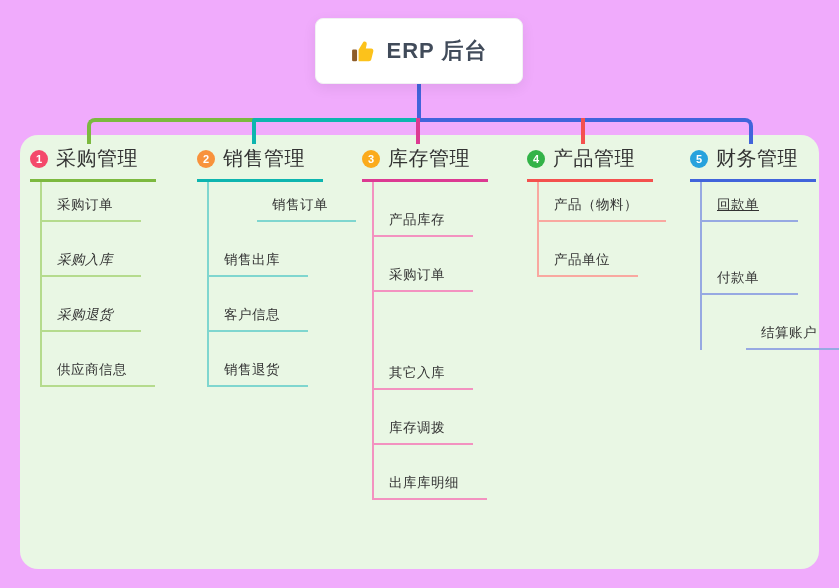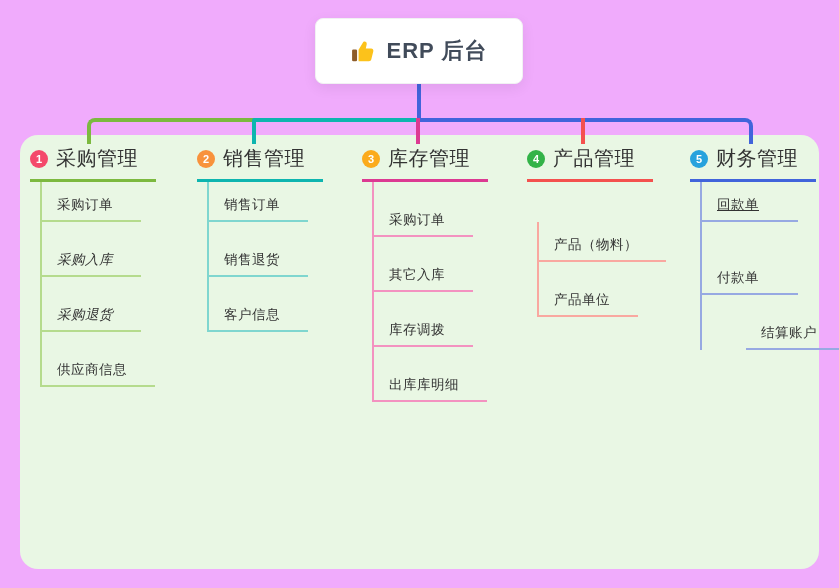--- a/index.html
+++ b/index.html
@@ -64,43 +64,45 @@
           <div class="child" style="border-bottom-color: rgb(181, 219, 141); font-style: italic;">采购退货</div>
           <div class="child" style="border-bottom-color: rgb(181, 219, 141);">供应商信息</div>
         </div>
       </div>
       <div class="branch" style="left: 197px;">
         <div class="branch-header" style="border-bottom-color: rgb(14, 181, 175);">
           <span class="badge" style="background: rgb(248, 146, 60);">2</span>
           <span class="branch-label">销售管理</span>
         </div>
         <div class="children" style="border-left-color: rgb(127, 214, 207);">
-          <div class="child first" style="border-bottom-color: rgb(127, 214, 207);">销售订单</div>
+          <div class="child first" style="border-bottom-color: rgb(127, 214, 207); margin-left: 48px;">销售订单</div>
+          <div class="child" style="border-bottom-color: rgb(127, 214, 207);">销售出库</div>
+          <div class="child" style="border-bottom-color: rgb(127, 214, 207);">客户信息</div>
           <div class="child" style="border-bottom-color: rgb(127, 214, 207);">销售退货</div>
-          <div class="child" style="border-bottom-color: rgb(127, 214, 207);">客户信息</div>
         </div>
       </div>
       <div class="branch" style="left: 362px;">
         <div class="branch-header" style="border-bottom-color: rgb(220, 58, 146);">
           <span class="badge" style="background: rgb(251, 171, 28);">3</span>
           <span class="branch-label">库存管理</span>
         </div>
         <div class="children" style="border-left-color: rgb(243, 146, 192);">
+          <div class="child" style="border-bottom-color: rgb(243, 146, 192);">产品库存</div>
           <div class="child" style="border-bottom-color: rgb(243, 146, 192);">采购订单</div>
-          <div class="child" style="border-bottom-color: rgb(243, 146, 192);">其它入库</div>
+          <div class="child" style="border-bottom-color: rgb(243, 146, 192); margin-top: 43px;">其它入库</div>
           <div class="child" style="border-bottom-color: rgb(243, 146, 192);">库存调拨</div>
           <div class="child" style="border-bottom-color: rgb(243, 146, 192);">出库库明细</div>
         </div>
       </div>
       <div class="branch" style="left: 527px;">
         <div class="branch-header" style="border-bottom-color: rgb(244, 81, 78);">
           <span class="badge" style="background: rgb(51, 179, 72);">4</span>
           <span class="branch-label">产品管理</span>
         </div>
-        <div class="children" style="border-left-color: rgb(249, 168, 160); margin-top: 40px;">
+        <div class="children" style="border-left-color: rgb(249, 168, 160);">
           <div class="child first" style="border-bottom-color: rgb(249, 168, 160);">产品（物料）</div>
           <div class="child" style="border-bottom-color: rgb(249, 168, 160);">产品单位</div>
         </div>
       </div>
       <div class="branch" style="left: 690px;">
         <div class="branch-header" style="border-bottom-color: rgb(65, 100, 219);">
           <span class="badge" style="background: rgb(39, 162, 221);">5</span>
           <span class="branch-label">财务管理</span>
         </div>
         <div class="children" style="border-left-color: rgb(151, 169, 226);">

